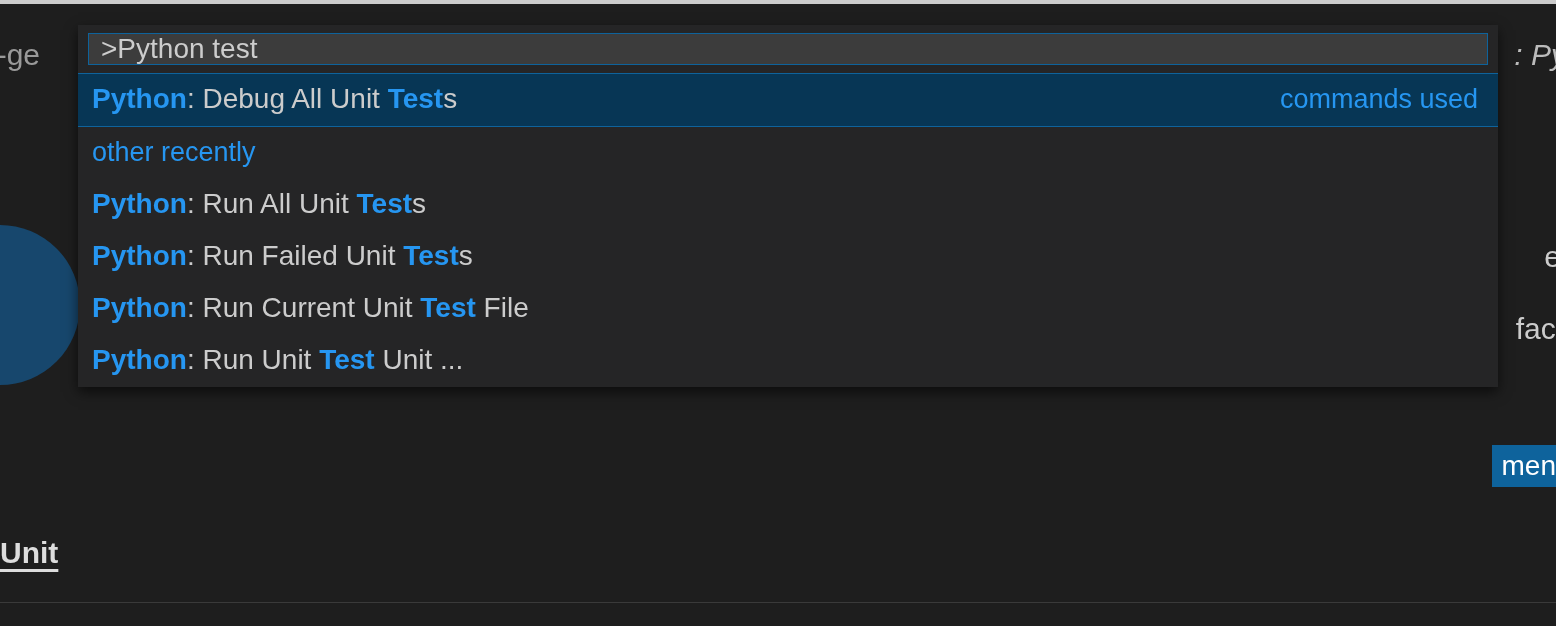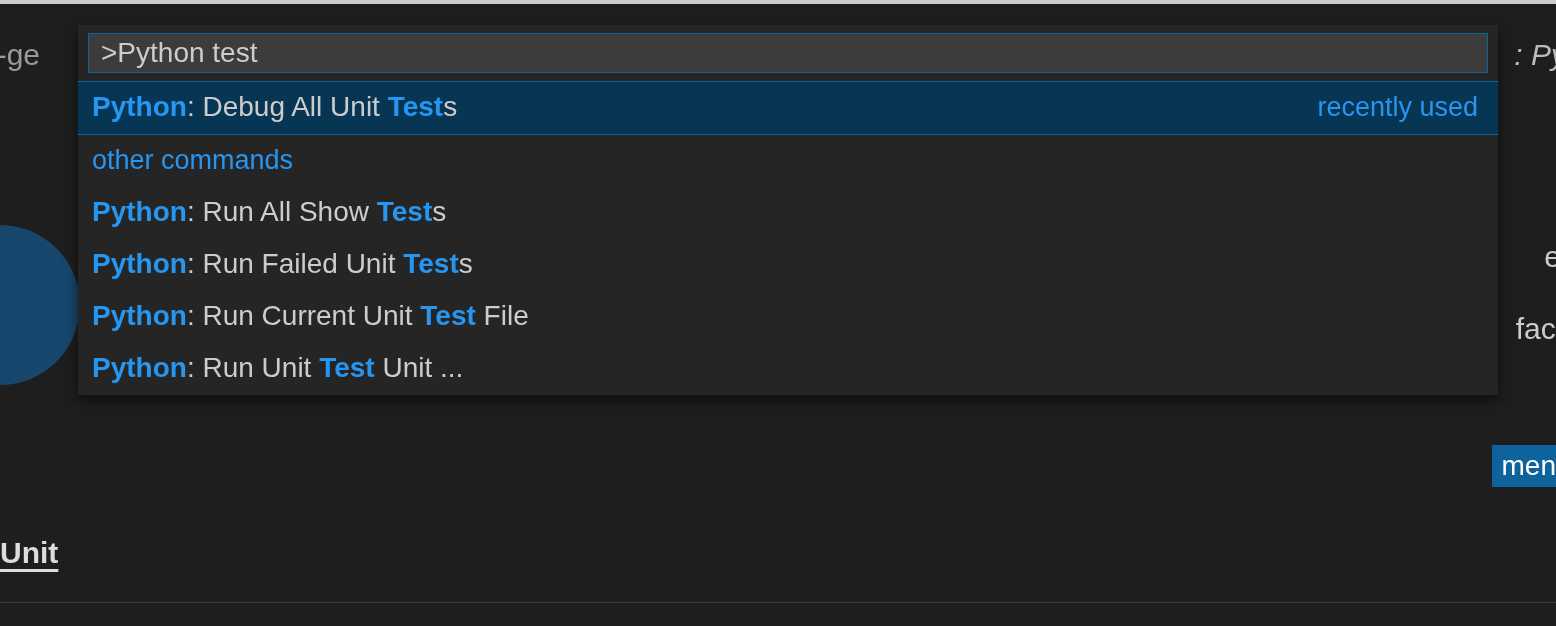--- a/index.html
+++ b/index.html
@@ -95,21 +95,21 @@
       left: 78px;
       width: 1420px;
       background: #252526;
       box-shadow: 0 5px 12px rgba(0,0,0,0.6);
     }
     .palette-input-wrap {
       padding: 8px 10px 8px 10px;
     }
     .palette-input {
       width: 100%;
-      height: 40px;
+      height: 32px;
       background: #3c3c3c;
       border: 1px solid #0e639c;
       color: #cccccc;
       font-size: 28px;
       padding: 0 12px;
       outline: none;
       font-family: inherit;
     }
     .palette-input::placeholder {
       color: #888888;
@@ -159,27 +159,27 @@
 <div class="bg-details">Unit</div>
 <div class="bg-hr"></div>
 
 <div class="palette">
   <div class="palette-input-wrap">
     <input type="text" class="palette-input" value="&gt;Python test" style="">
   </div>
   <div class="palette-list" id="palette-list">
       <div class="palette-item selected">
         <span class="label"><span class="hl">Python</span><span>: Debug All Unit </span><span class="hl">Test</span><span>s</span></span>
-        <span class="meta">recently used</span>
+        <span class="meta">commands used</span>
       </div>
       <div class="palette-item">
-        <span class="meta">other commands</span>
+        <span class="meta">other recently</span>
       </div>
       <div class="palette-item">
-        <span class="label"><span class="hl">Python</span><span>: Run All Show </span><span class="hl">Test</span><span>s</span></span>
+        <span class="label"><span class="hl">Python</span><span>: Run All Unit </span><span class="hl">Test</span><span>s</span></span>
       </div>
       <div class="palette-item">
         <span class="label"><span class="hl">Python</span><span>: Run Failed Unit </span><span class="hl">Test</span><span>s</span></span>
       </div>
       <div class="palette-item">
         <span class="label"><span class="hl">Python</span><span>: Run Current Unit </span><span class="hl">Test</span><span> File</span></span>
       </div>
       <div class="palette-item">
         <span class="label"><span class="hl">Python</span><span>: Run Unit </span><span class="hl">Test</span><span> Unit ...</span></span>
       </div>

